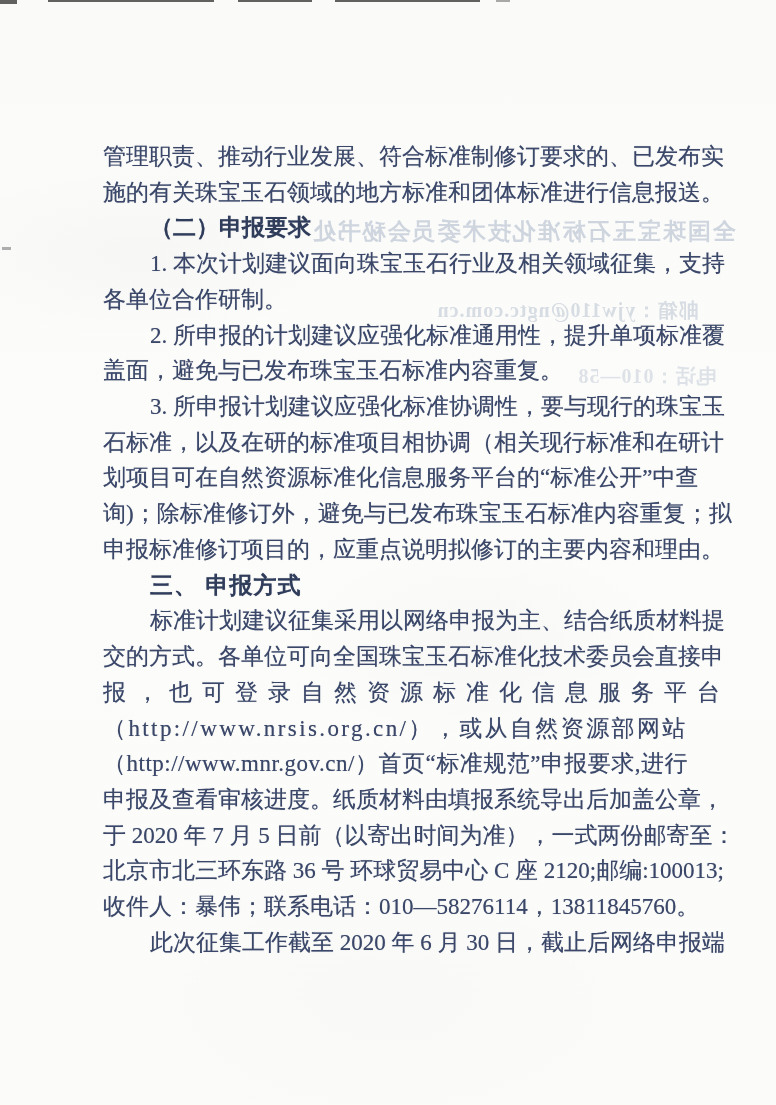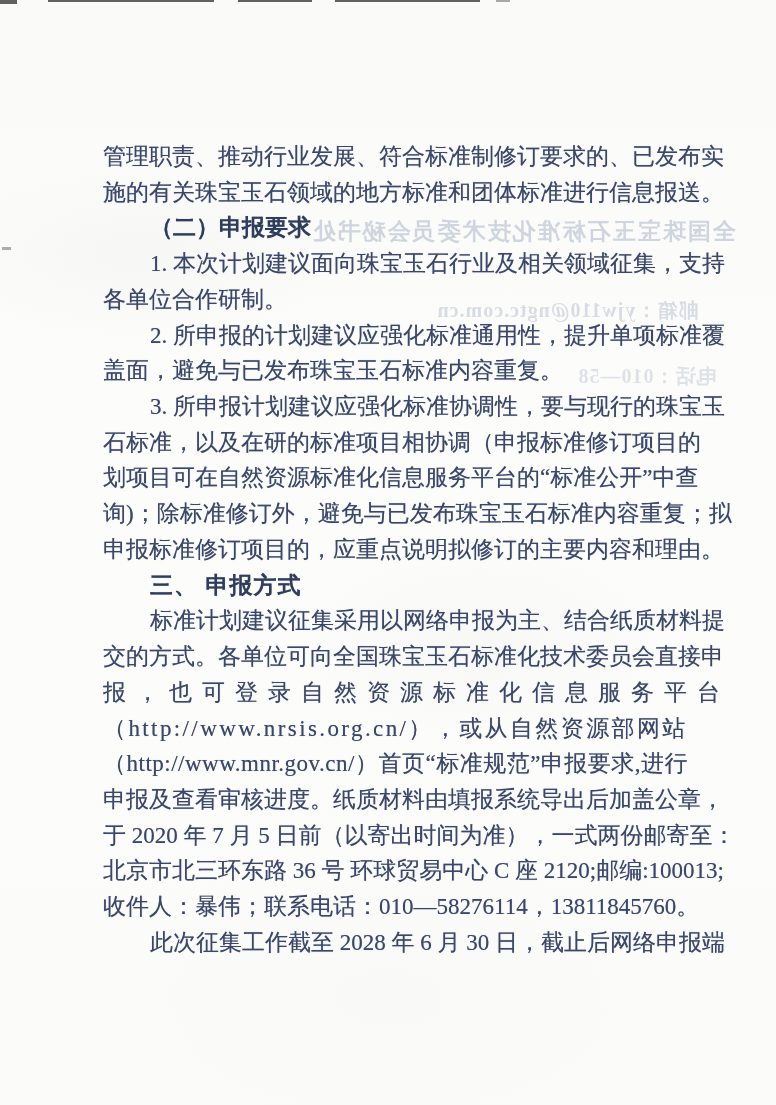--- a/index.html
+++ b/index.html
@@ -76,30 +76,30 @@
 
   <div class="doc" id="doc-body">
       <div class="line">管理职责、推动行业发展、符合标准制修订要求的、已发布实</div>
       <div class="line">施的有关珠宝玉石领域的地方标准和团体标准进行信息报送。</div>
       <div class="line indent h-kai">（二）申报要求</div>
       <div class="line indent">1. 本次计划建议面向珠宝玉石行业及相关领域征集，支持</div>
       <div class="line">各单位合作研制。</div>
       <div class="line indent">2. 所申报的计划建议应强化标准通用性，提升单项标准覆</div>
       <div class="line">盖面，避免与已发布珠宝玉石标准内容重复。</div>
       <div class="line indent">3. 所申报计划建议应强化标准协调性，要与现行的珠宝玉</div>
-      <div class="line">石标准，以及在研的标准项目相协调（申报标准修订项目的</div>
+      <div class="line">石标准，以及在研的标准项目相协调（相关现行标准和在研计</div>
       <div class="line">划项目可在自然资源标准化信息服务平台的“标准公开”中查</div>
       <div class="line">询)；除标准修订外，避免与已发布珠宝玉石标准内容重复；拟</div>
       <div class="line">申报标准修订项目的，应重点说明拟修订的主要内容和理由。</div>
       <div class="line indent h-hei">三、 申报方式</div>
       <div class="line indent">标准计划建议征集采用以网络申报为主、结合纸质材料提</div>
       <div class="line">交的方式。各单位可向全国珠宝玉石标准化技术委员会直接申</div>
       <div class="line wide">报，也可登录自然资源标准化信息服务平台</div>
       <div class="line urlwide">（http://www.nrsis.org.cn/），或从自然资源部网站</div>
       <div class="line slight">（http://www.mnr.gov.cn/）首页“标准规范”申报要求,进行</div>
       <div class="line">申报及查看审核进度。纸质材料由填报系统导出后加盖公章，</div>
       <div class="line">于 2020 年 7 月 5 日前（以寄出时间为准），一式两份邮寄至：</div>
       <div class="line">北京市北三环东路 36 号 环球贸易中心 C 座 2120;邮编:100013;</div>
       <div class="line">收件人：暴伟；联系电话：010—58276114，13811845760。</div>
-      <div class="line indent">此次征集工作截至 2028 年 6 月 30 日，截止后网络申报端</div>
+      <div class="line indent">此次征集工作截至 2020 年 6 月 30 日，截止后网络申报端</div>
     </div>
 
 </div>
 
 </body></html>

